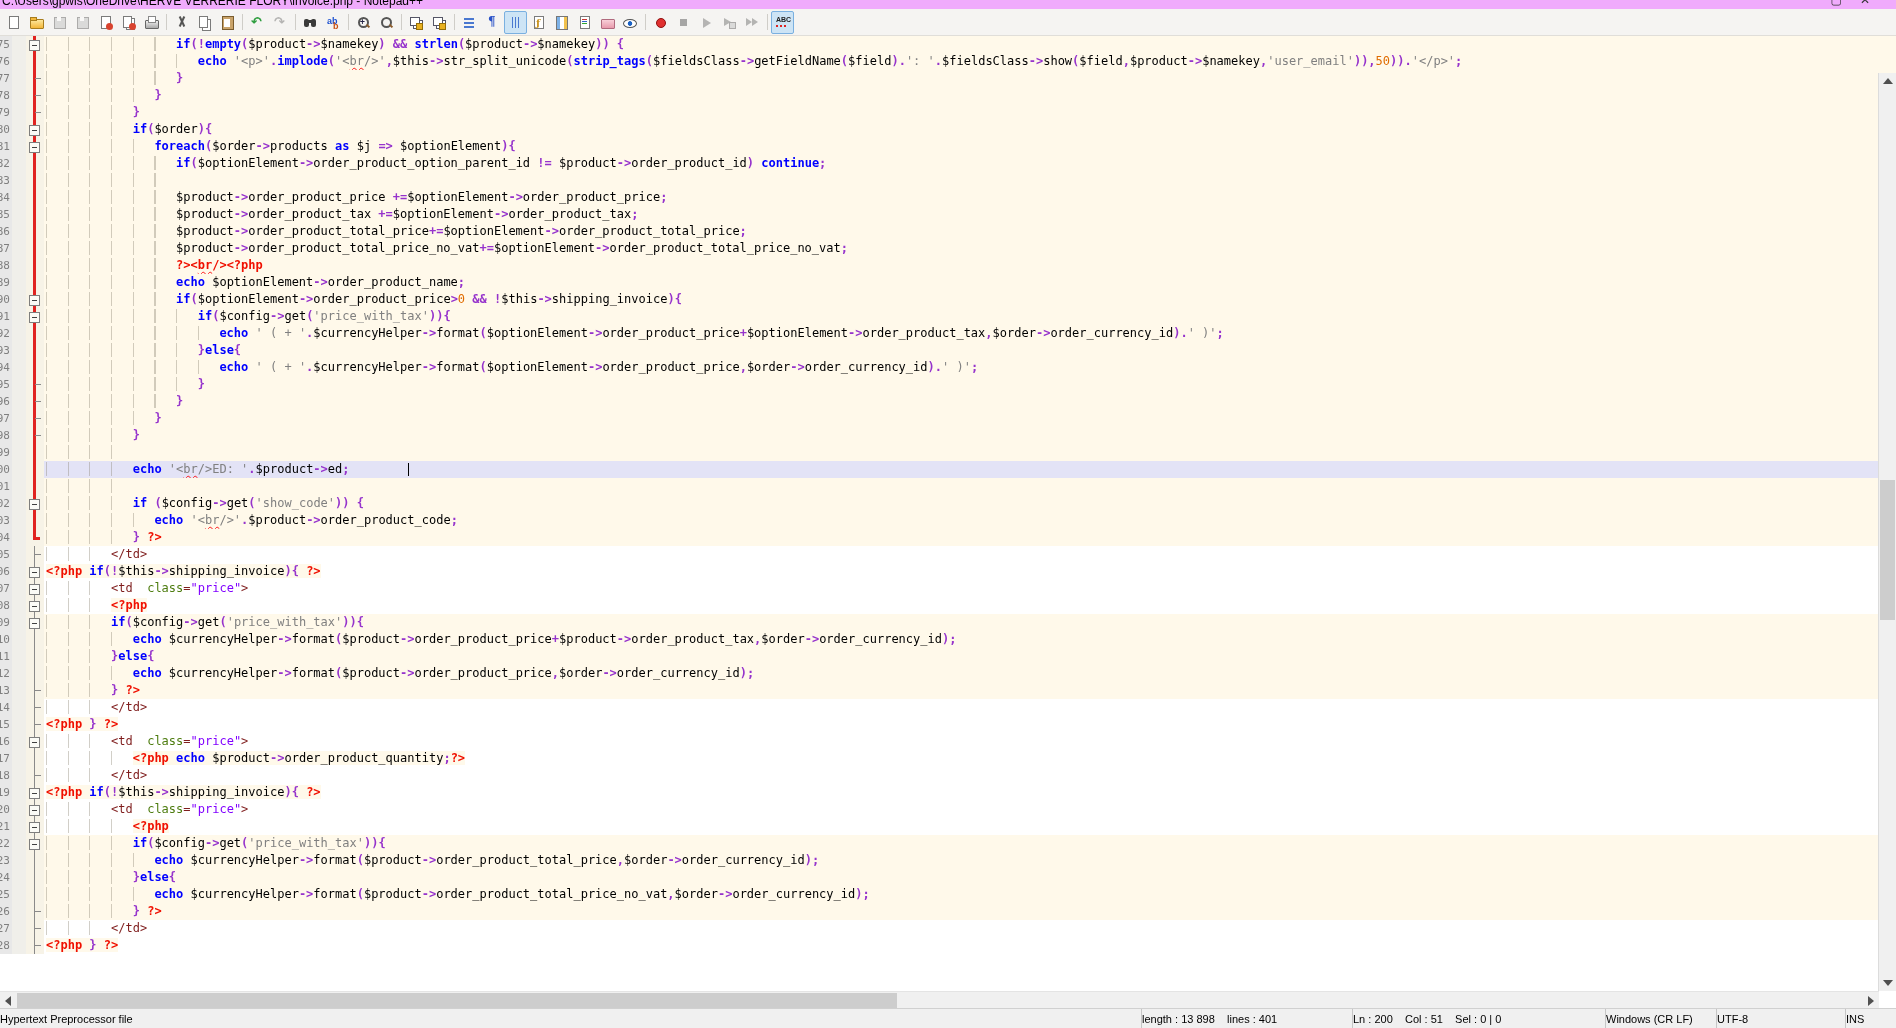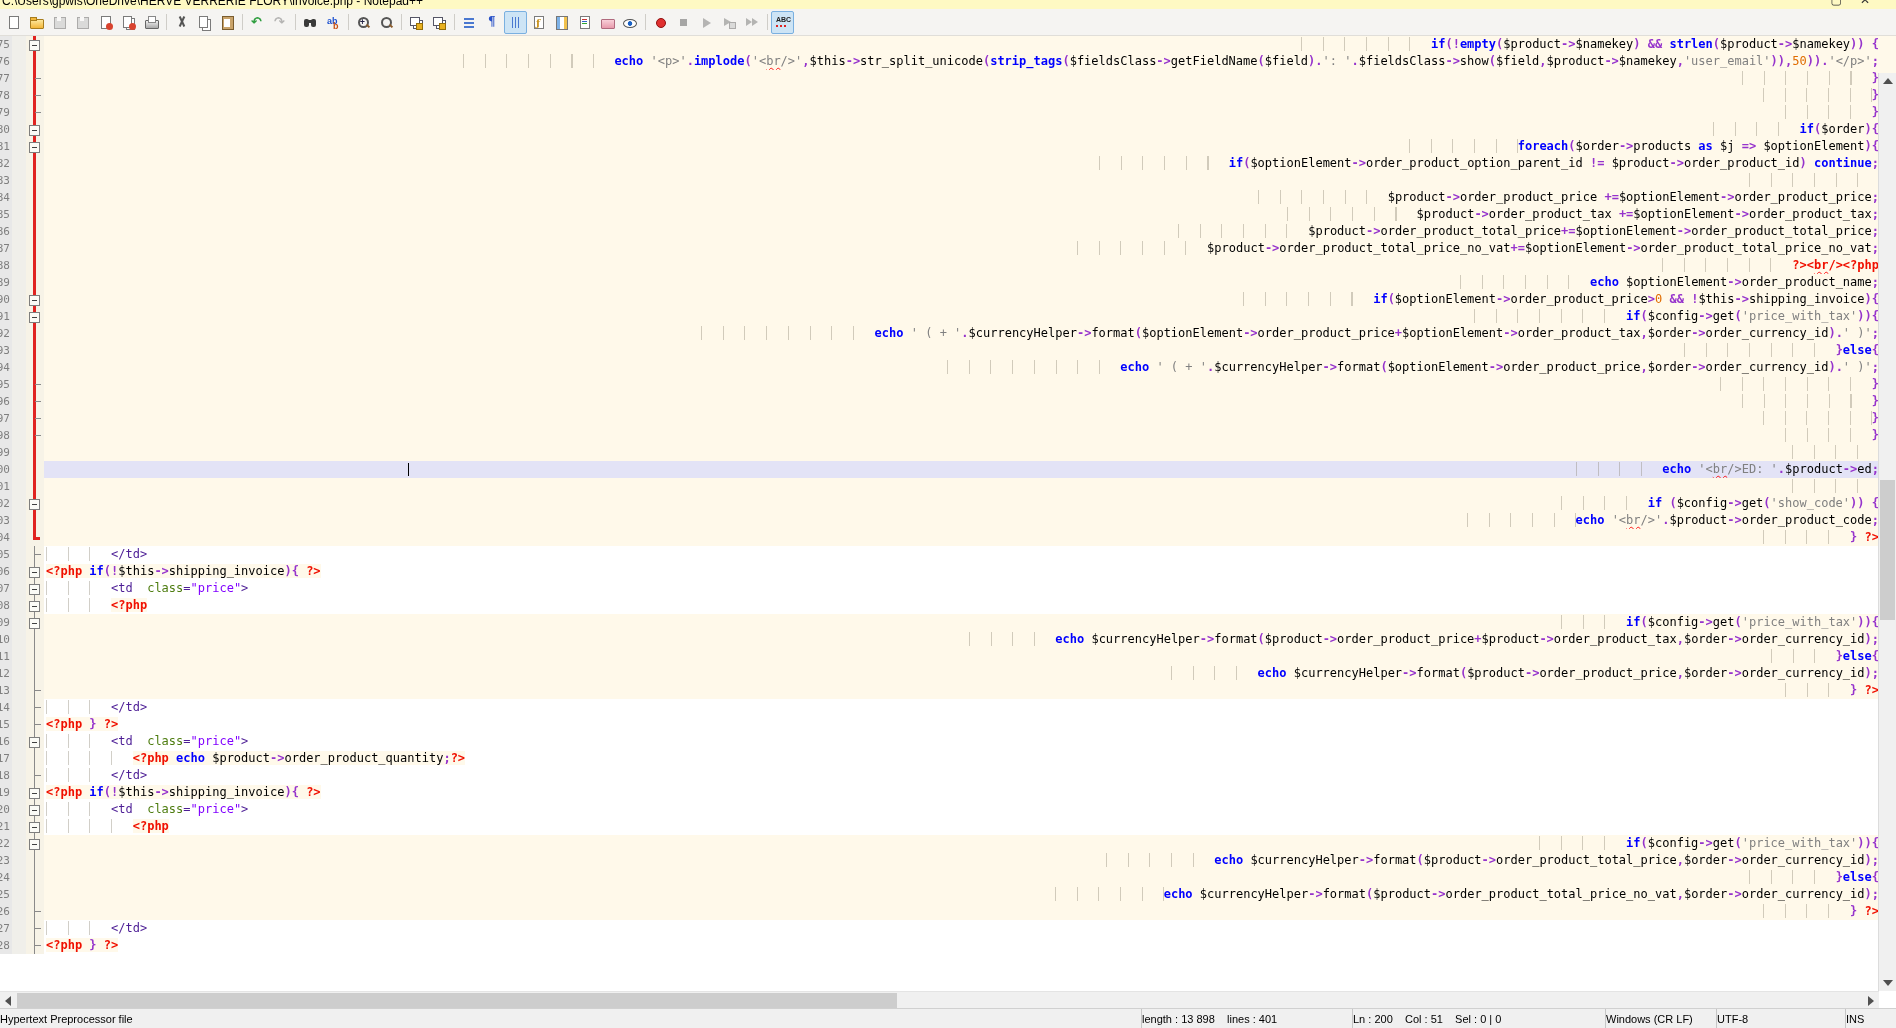--- a/index.html
+++ b/index.html
@@ -1,20 +1,20 @@
 <!DOCTYPE html>
 <html><head>
 <meta charset="utf-8">
 <style>
   html,body{margin:0;padding:0;width:1896px;height:1028px;overflow:hidden;
     font-family:"Liberation Sans",sans-serif;background:#e8e8e8;}
   .window{position:relative;width:1896px;height:1028px;background:#fff;}
 
   
-  .titlebar{height:9px;background:#fef9c3;overflow:hidden;position:relative;}
+  .titlebar{height:9px;background:#f0abfc;overflow:hidden;position:relative;}
   .titlebar .ttl{display:block;margin-top:-6px;font-size:12px;color:#000;padding-left:2px;white-space:pre;}
   .winctrl{position:absolute;right:8px;top:-7px;font-size:12px;color:#333;letter-spacing:18px;}
 
   
   .menubar{height:19px;background:#f5f5f5;display:flex;align-items:center;position:relative;}
   .menubar ul{list-style:none;margin:0 0 0 -30px;padding:0;display:flex;}
   .menubar li{padding:2px 8px;font-size:12px;color:#111;cursor:default;white-space:pre;}
   .menu-close-x{position:absolute;right:6px;top:1px;font-size:12px;font-weight:bold;color:#444;}
 
   
@@ -82,32 +82,32 @@
   .bm{width:14px;background:#f0efea;flex:none;}
   .fold{width:18px;background:#f7f3e7;position:relative;flex:none;}
   .vl{position:absolute;left:8px;top:0;bottom:0;width:1px;background:#8a8a8a;}
   .vlr{position:absolute;left:7px;top:0;bottom:0;width:3px;background:#e02321;}
   .vcr{position:absolute;left:7px;top:0;height:9px;width:3px;background:#e02321;}
   .hcr{position:absolute;left:7px;top:8px;width:7px;height:3px;background:#e02321;}
   .fb{position:absolute;left:3px;top:4px;width:9px;height:9px;background:#fbfbf6;border:1px solid #7e7e7e;}
   .fb::after{content:"";position:absolute;left:2px;top:4px;width:5px;height:1px;background:#404040;}
   .ft{position:absolute;left:9px;top:8px;width:6px;height:1px;background:#8a8a8a;}
   .txt{flex:1;padding-left:2px;position:relative;}
-  .bgc{background:#FFF9EA;text-align:right;}
+  .bgc{background:#FFF9EA;}
   .bgw{background:#ffffff;}
   .cur{background:#E3E3F6 !important;}
   .seg{background:#FFF9EA;}
   .gd{background:repeating-linear-gradient(90deg,rgba(135,128,110,.38) 0 1px,transparent 1px 21.7px);}
   .tk.k{color:#0000ff;font-weight:bold;}
   .tk.d{color:#000;}
   .tk.s{color:#808080;}
   .tk.n{color:#e06c00;}
   .tk.o{color:#9633cc;font-weight:bold;}
   .tk.t{color:#f01000;font-weight:bold;}
-  .tk.h{color:#4c1d95;}
+  .tk.h{color:#7f1d1d;}
   .tk.a{color:#4d7c0f;}
   .tk.p{color:#8000ff;}
   .tk.sg{color:#808080;text-decoration:underline;text-decoration-style:wavy;text-decoration-color:#ff1a1a;text-decoration-thickness:1px;text-underline-offset:2px;}
   .tk.tg{color:#f01000;font-weight:bold;text-decoration:underline;text-decoration-style:wavy;text-decoration-color:#ff1a1a;text-decoration-thickness:1px;text-underline-offset:2px;}
   .caret{position:absolute;top:2px;width:1px;height:13px;background:#000;}
 
   
   .vscroll{position:absolute;right:0;top:73px;width:17px;height:918px;background:#f0f0f0;border-left:1px solid #dcdcdc;}
   .varr{position:absolute;left:4px;width:0;height:0;}
   .varr.up{top:5px;border-left:5px solid transparent;border-right:5px solid transparent;border-bottom:6px solid #505050;}

